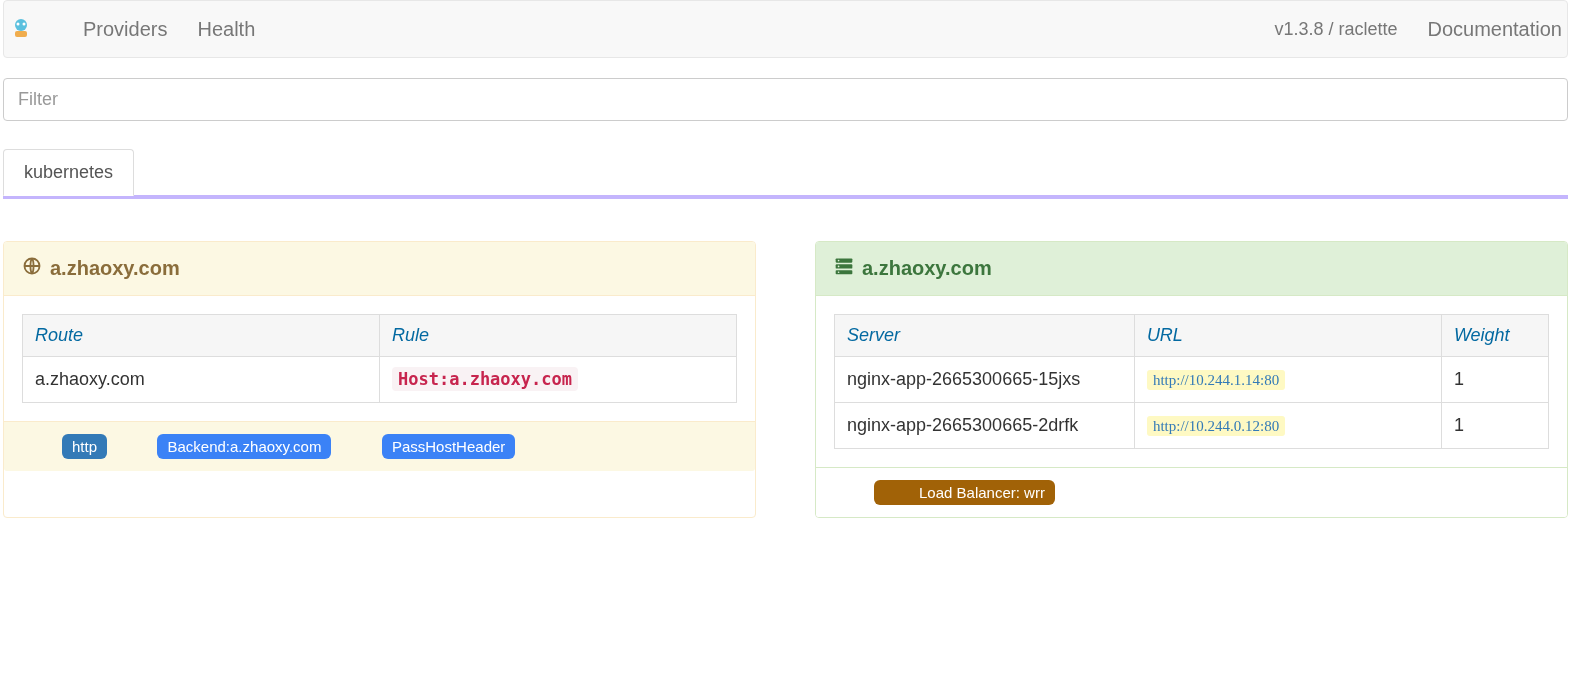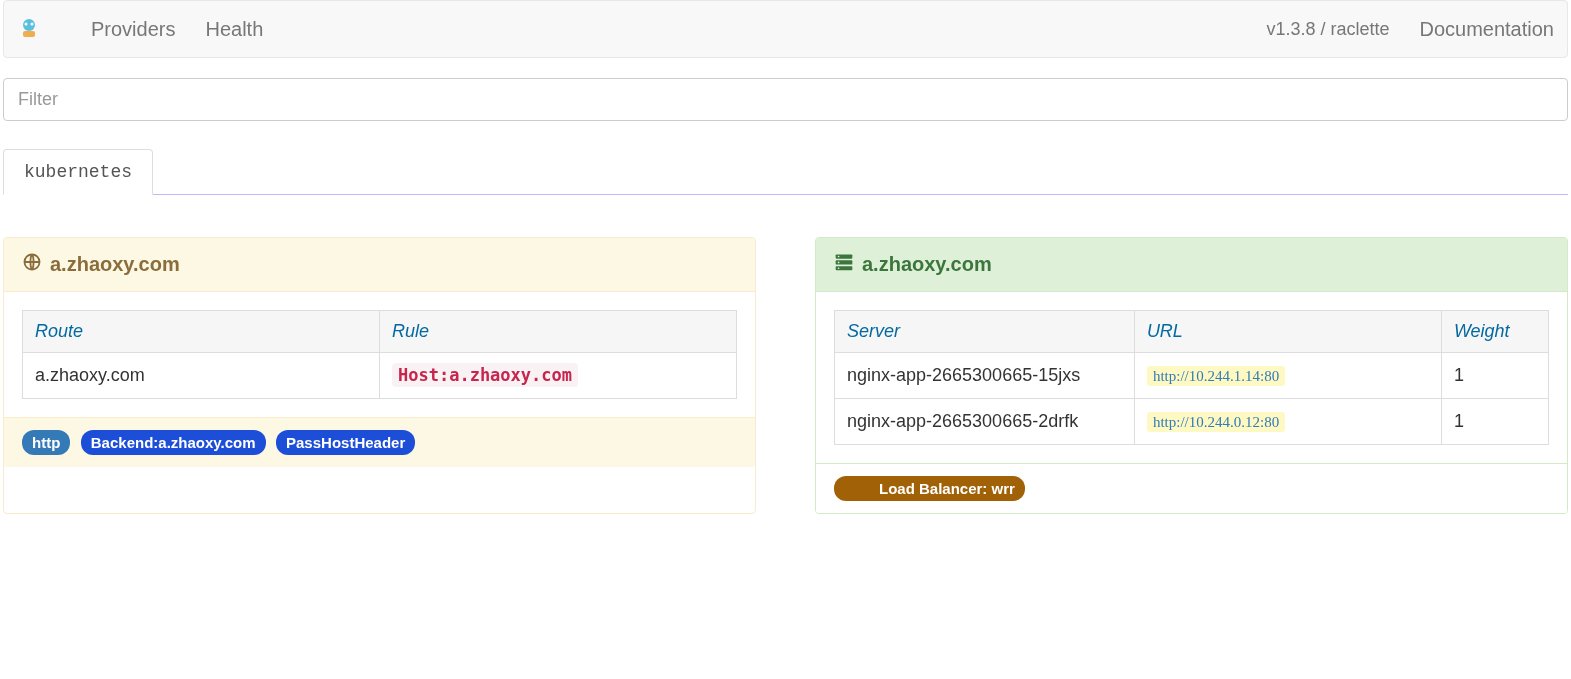--- a/index.html
+++ b/index.html
@@ -3,21 +3,21 @@
 <meta charset="utf-8">
 <style>
 * { box-sizing: border-box; margin: 0; padding: 0; }
 body { font-family: -apple-system, BlinkMacSystemFont, "Segoe UI", Helvetica, Arial, sans-serif; background: #fff; color: #333; font-size: 16px; }
 
 .navbar {
   background: #f8f8f8;
   border: 1px solid #e7e7e7;
   border-radius: 4px;
   margin: 0 3px 20px 3px;
-  padding: 0 13px;
+  padding: 0 5px;
   display: flex;
   align-items: center;
   min-height: 58px;
 }
 .navbar-left { display: flex; align-items: center; gap: 30px; }
 .navbar-right { margin-left: auto; display: flex; align-items: center; gap: 30px; }
 .nav-link { color: #777; font-size: 20px; text-decoration: none; cursor: pointer; }
 .nav-text { color: #777; font-size: 18px; }
 .logo { width: 24px; height: 24px; display: inline-block; margin-right: 20px; }
 
@@ -26,21 +26,21 @@
 .filter-input {
   width: 100%;
   padding: 10px 14px;
   font-size: 18px;
   border: 1px solid #ccc;
   border-radius: 4px;
   color: #a16207;
 }
 .filter-input::placeholder { color: #999; }
 
-.tabs { margin-top: 28px; border-bottom: 1px solid #c4b5fd; font-family: Liberation Mono, monospace; }
+.tabs { margin-top: 28px; border-bottom: 4px solid #c4b5fd; }
 .tab {
   display: inline-block;
   padding: 12px 20px;
   font-size: 18px;
   color: #555;
   background: #fff;
   border: 1px solid #ddd;
   border-bottom-color: transparent;
   border-radius: 4px 4px 0 0;
   margin-bottom: -1px;
@@ -59,23 +59,23 @@
 .panel-body { padding: 18px; }
 .panel-footer { padding: 12px 18px; background: #f5f5f5; border-top: 1px solid #ddd; border-radius: 0 0 3px 3px; }
 .panel-frontend .panel-footer { background: #fcf8e3; border-top: 1px solid #faebcc; }
 
 table { width: 100%; border-collapse: collapse; }
 th { text-align: left; font-style: italic; font-weight: normal; padding: 10px 12px; background: #f6f6f6; border: 1px solid #ddd; color: #0369a1; font-size: 18px; }
 td { padding: 12px 12px; border: 1px solid #ddd; font-size: 18px; vertical-align: top; }
 td .code-rule { font-family: Menlo, Monaco, Consolas, monospace; background: #f9f2f4; color: #c7254e; padding: 2px 6px; border-radius: 4px; font-size: 17px; font-weight: bold; }
 td .code-url { font-family: Liberation Serif, serif; background: #fef9c3; color: #337ab7; padding: 2px 6px; border-radius: 3px; font-size: 15px; }
 
-.badge { display: inline-block; padding: 4px 10px; border-radius: 12px; color: #fff; font-weight: bold; font-size: 15px; margin-right: 6px; }
+.badge { display: inline-block; padding: 4px 10px; border-radius: 6px; color: #fff; font-weight: normal; font-size: 15px; margin-right: 6px; margin-left: 40px; }
 .badge-primary { background: #337ab7; }
-.badge-warning { background: #1d4ed8; }
+.badge-warning { background: #3b82f6; }
 .badge-success { background: #a16207; padding-left: 45px; }
 
 .icon { display: inline-block; vertical-align: middle; }
 </style>
 </head>
 <body>
 
 <nav class="navbar">
   <div class="navbar-left">
     <span class="logo">

